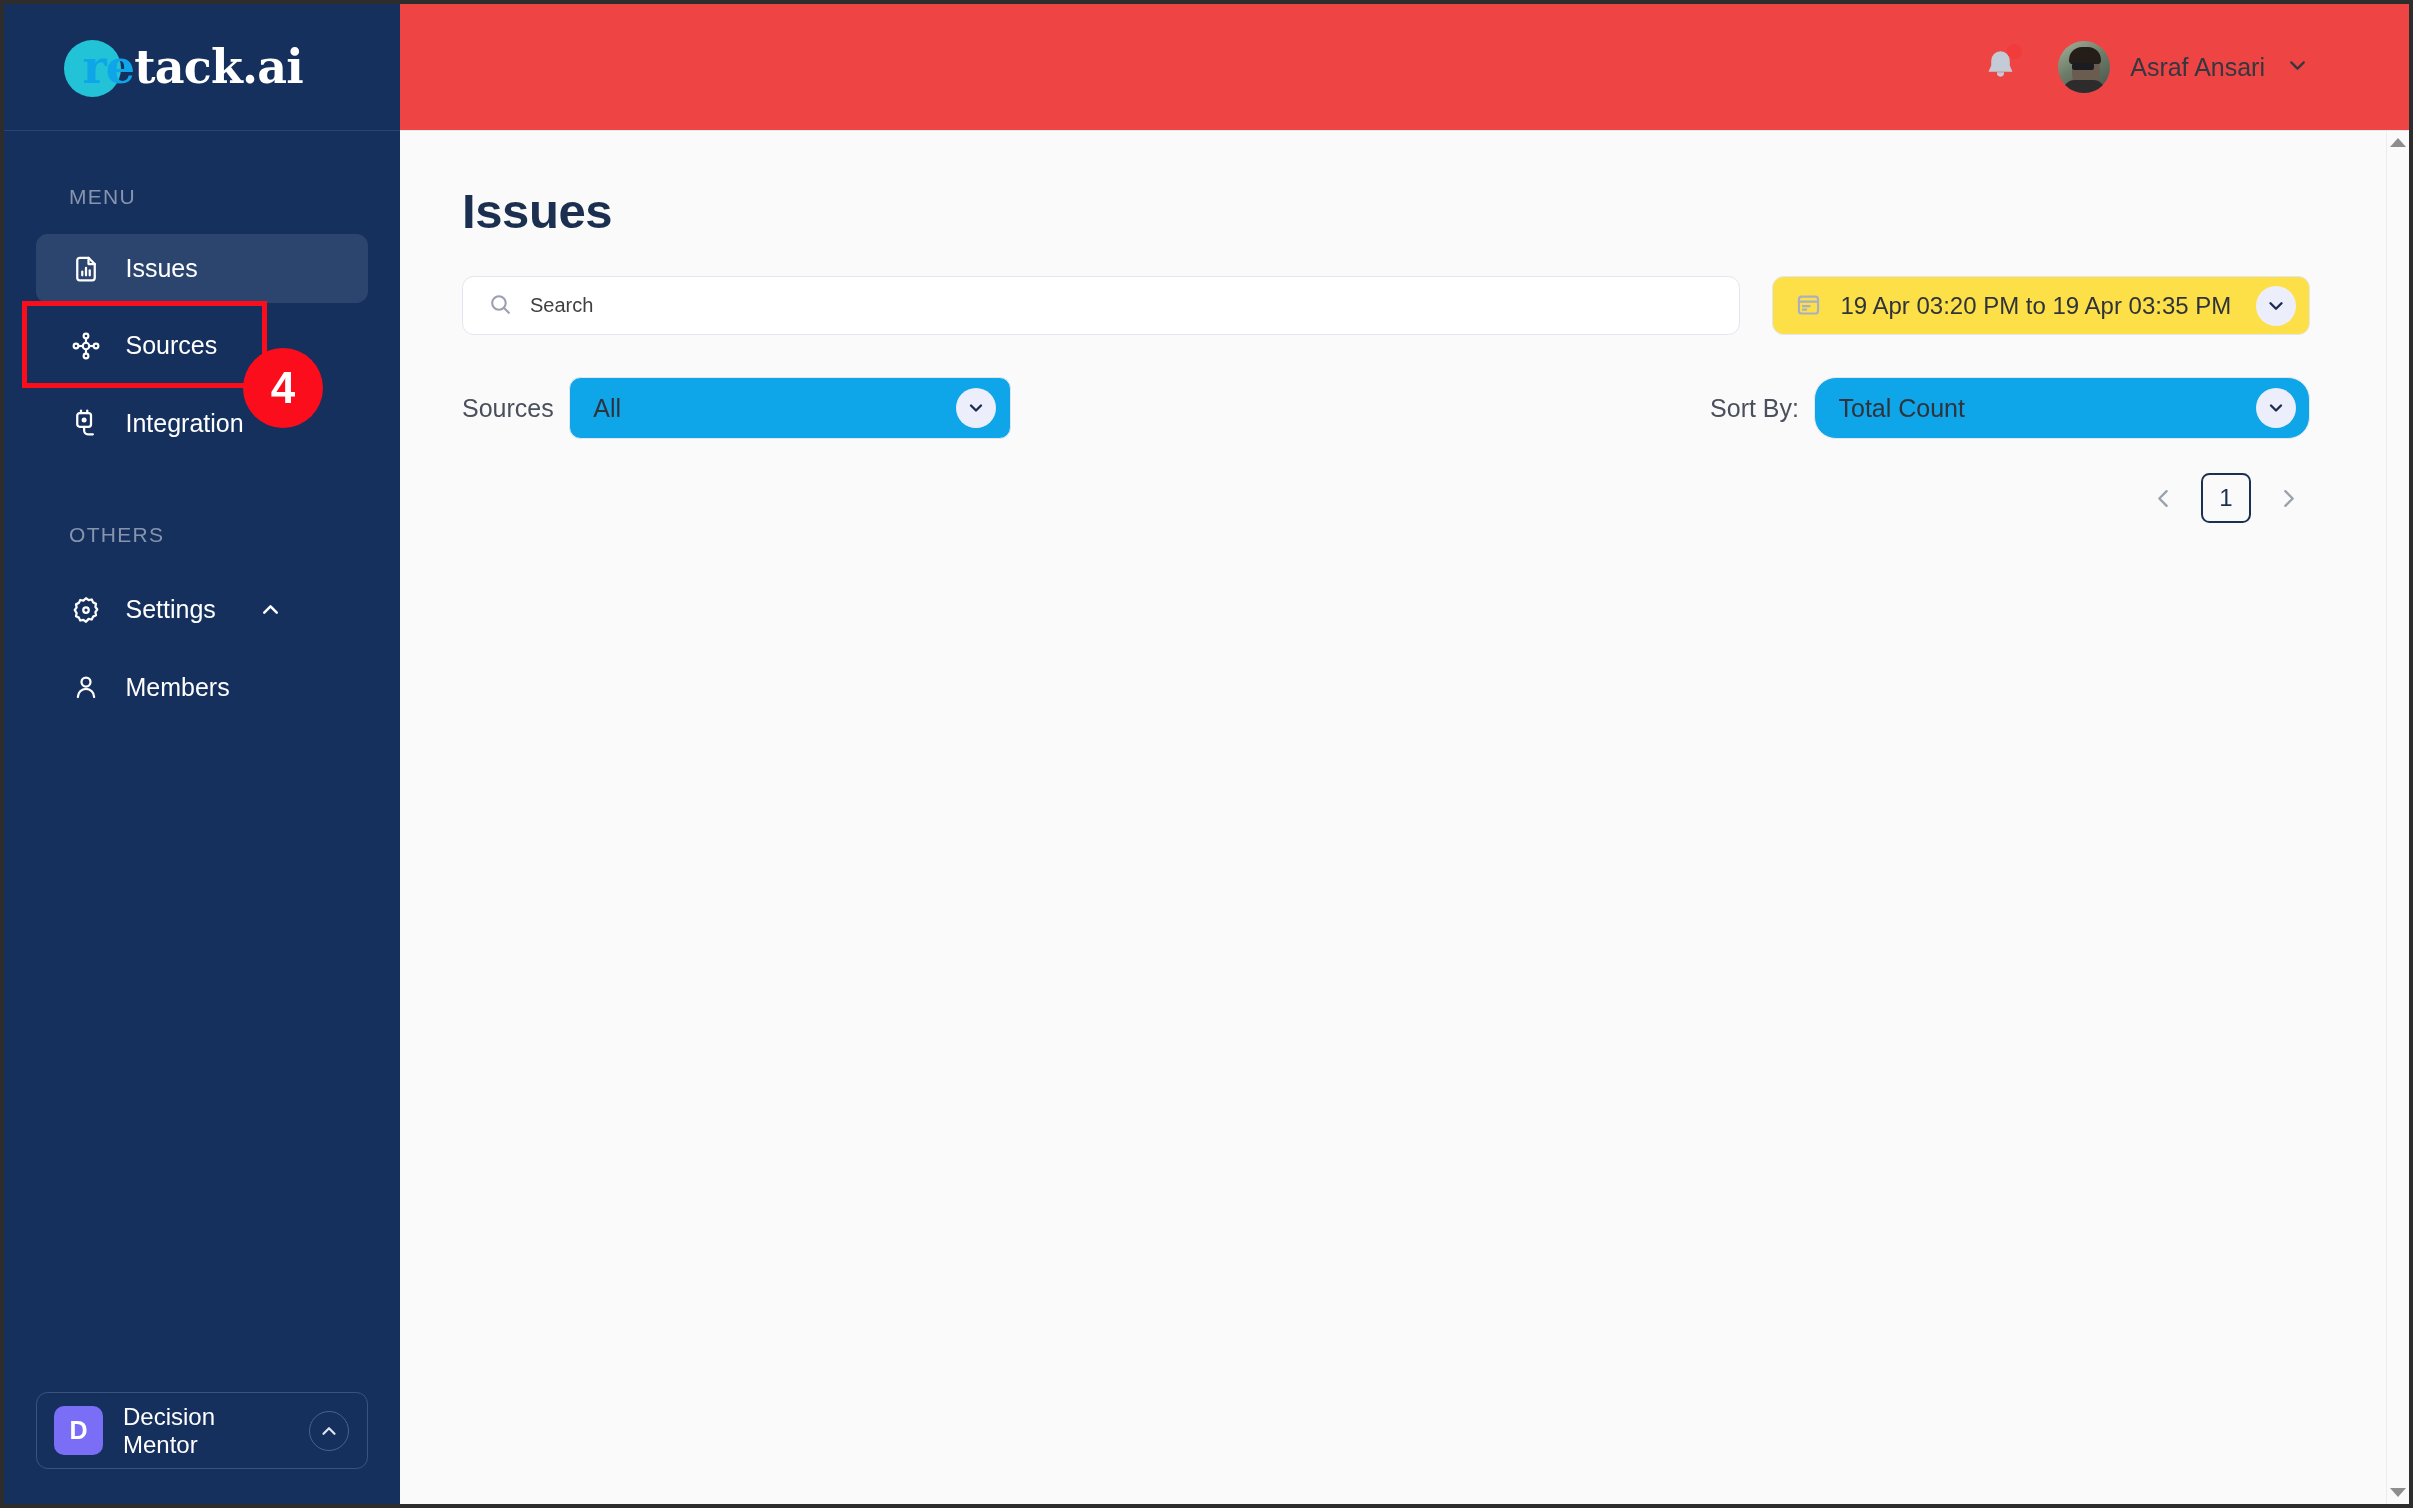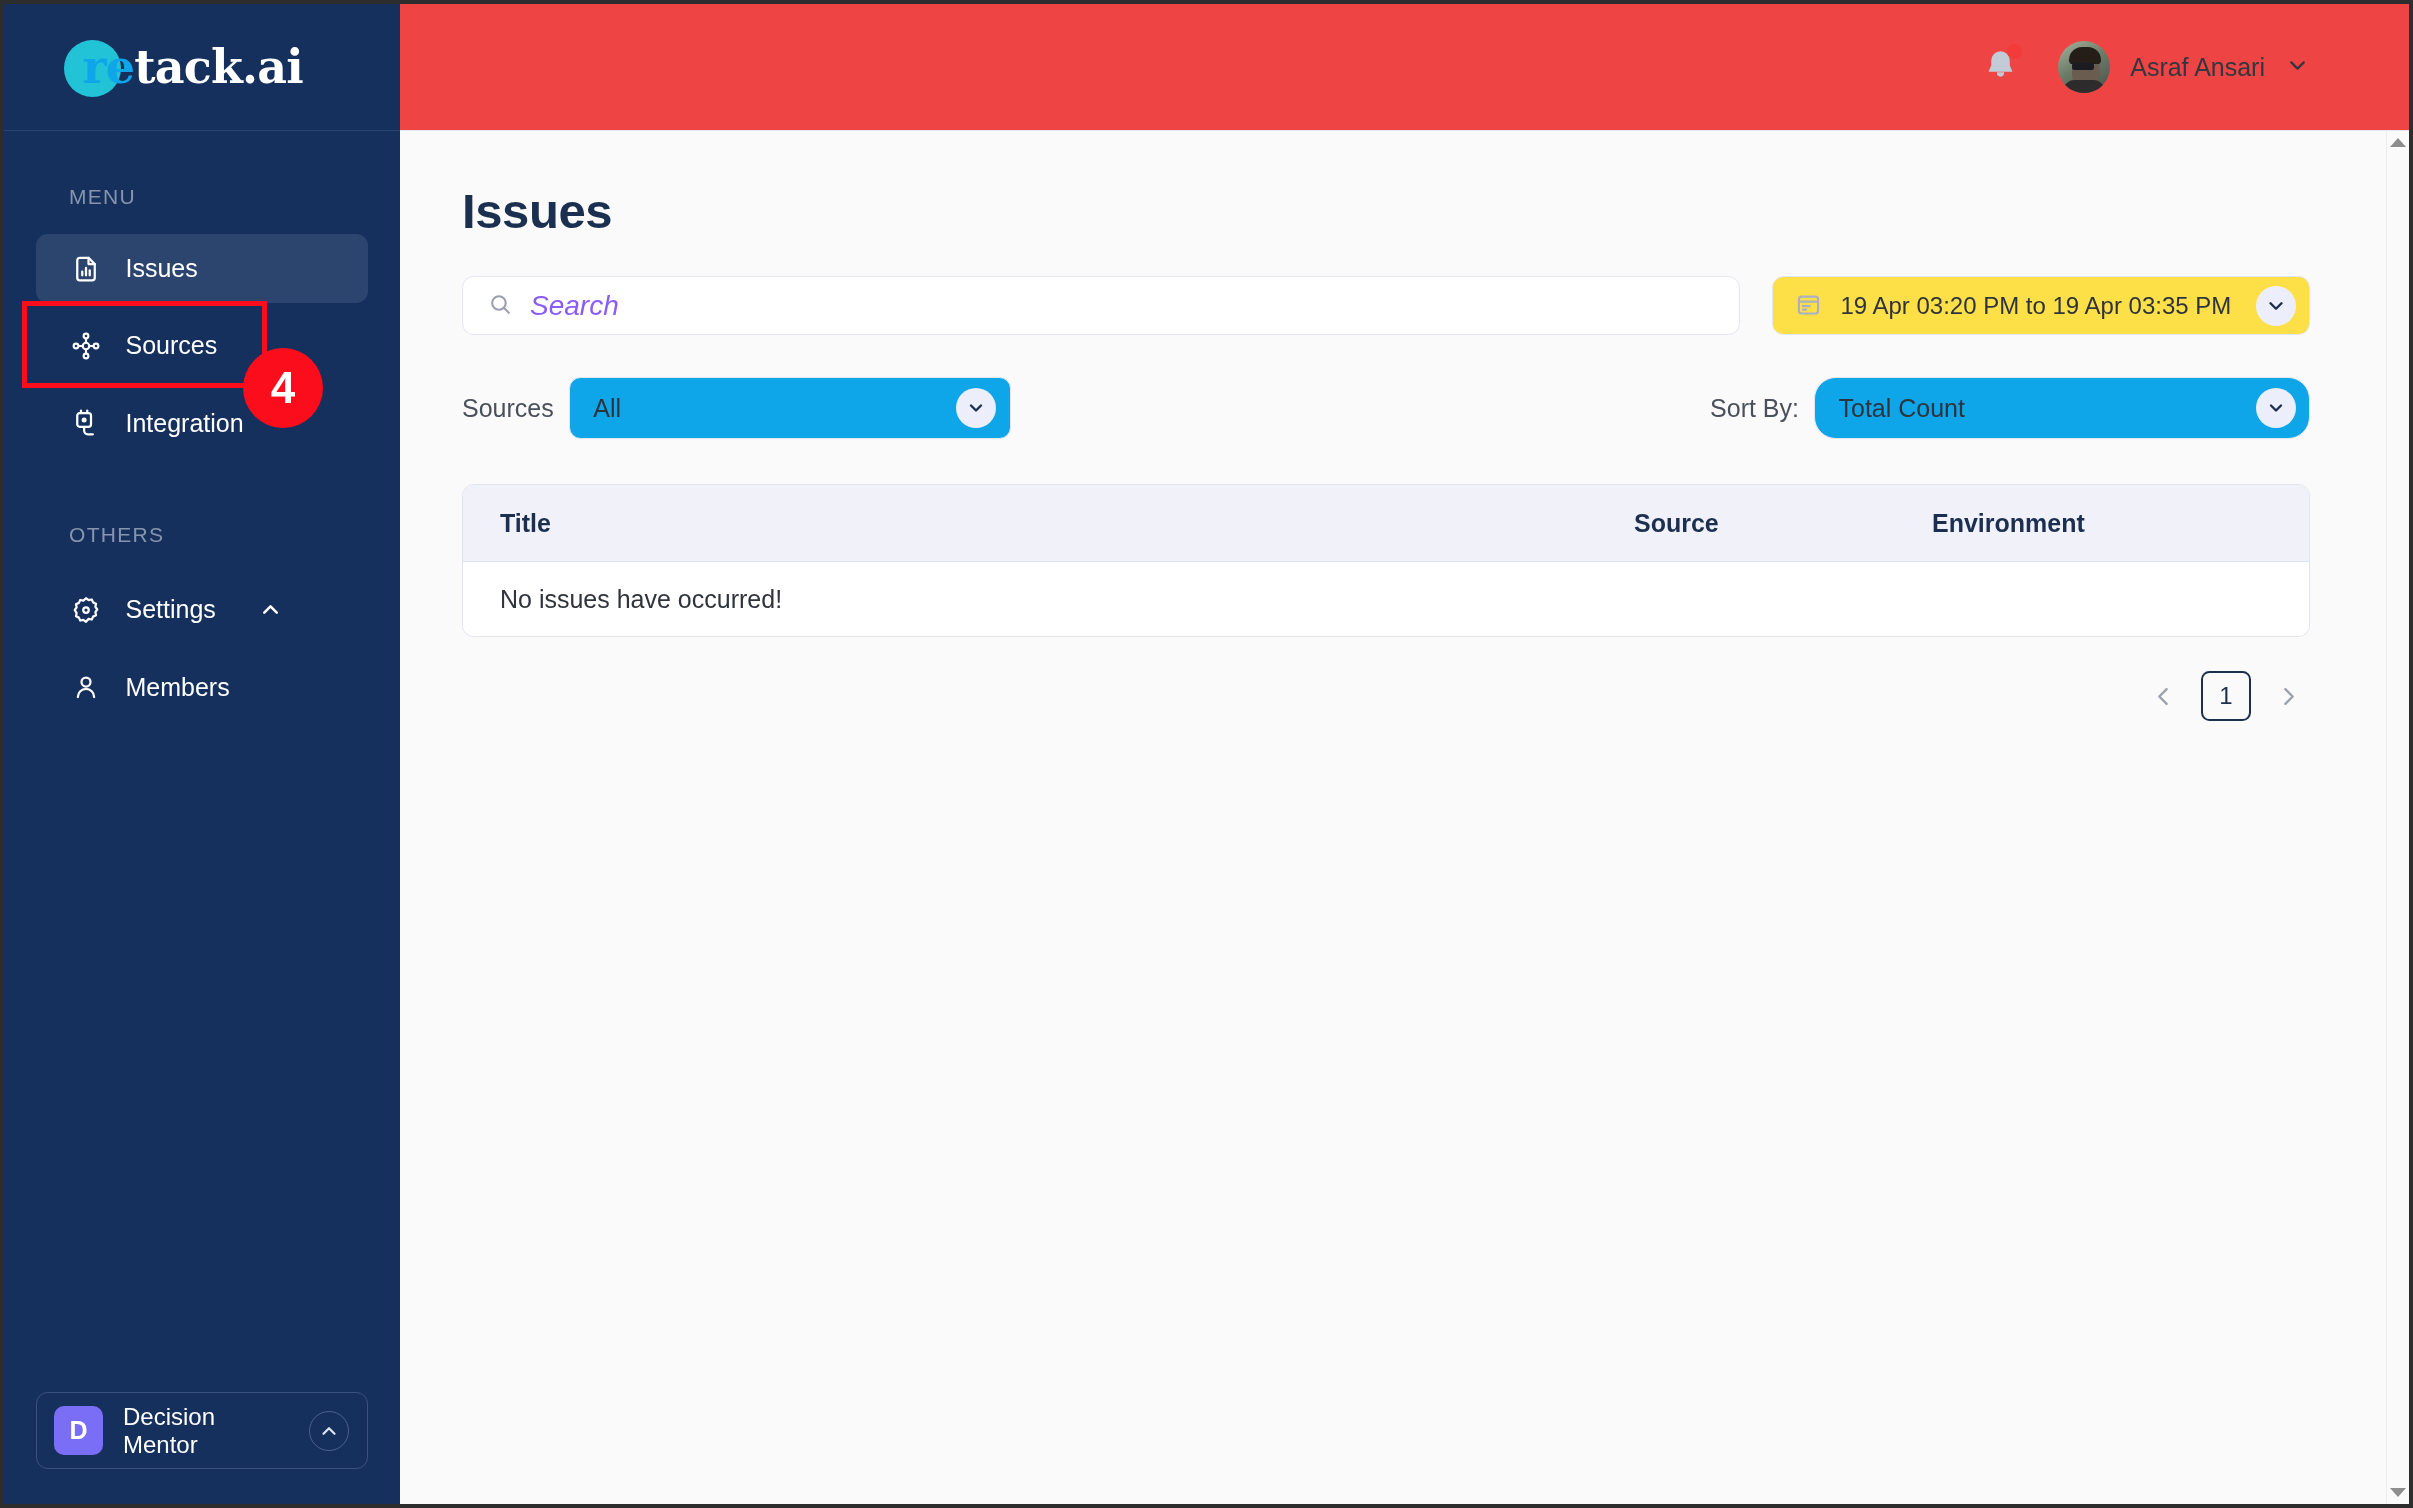--- a/index.html
+++ b/index.html
@@ -200,21 +200,21 @@
     height: 59px;
     background: #fff;
     border: 1.7px solid #e4e6ef;
     border-radius: 11.7px;
     display: flex;
     align-items: center;
     gap: 17px;
     padding: 0 25px;
     cursor: text;
   }
-  .search-box .ph { color: #8b5cf6; font-size: 28px; font-style: italic; }
+  .search-box .ph { color: #404040; font-size: 20px; }
 
   .date-box {
     flex: 0 0 538px;
     height: 59px;
     background: #fde047;
     border: 1.7px solid #e4e6ef;
     border-radius: 11.7px;
     display: flex;
     align-items: center;
     gap: 18.4px;
@@ -530,30 +530,20 @@
         <div class="select-box select-sort">
           <span class="select-val">Total Count</span>
           <span class="circle-chev">
             <svg width="20" height="20" viewBox="0 0 24 24" fill="none" stroke="#1b2c4f" stroke-width="2.8" stroke-linecap="round" stroke-linejoin="round">
               <polyline points="6 9 12 15 18 9"></polyline>
             </svg>
           </span>
         </div>
       </div>
 
-      <div class="table-card">
-        <div class="t-head">
-          <div class="col-title">Title</div>
-          <div class="col-source">Source</div>
-          <div class="col-env">Environment</div>
-        </div>
-        <div class="t-body">
-          <span class="empty-msg">No issues have occurred!</span>
-        </div>
-      </div>
 
       <div class="pager">
         <span class="pg-arrow">
           <svg width="25" height="25" viewBox="0 0 24 24" fill="none" stroke="#9aa2ae" stroke-width="2.3" stroke-linecap="round" stroke-linejoin="round">
             <polyline points="15 5 8 12 15 19"></polyline>
           </svg>
         </span>
         <span class="pg-num">1</span>
         <span class="pg-arrow">
           <svg width="25" height="25" viewBox="0 0 24 24" fill="none" stroke="#9aa2ae" stroke-width="2.3" stroke-linecap="round" stroke-linejoin="round">

